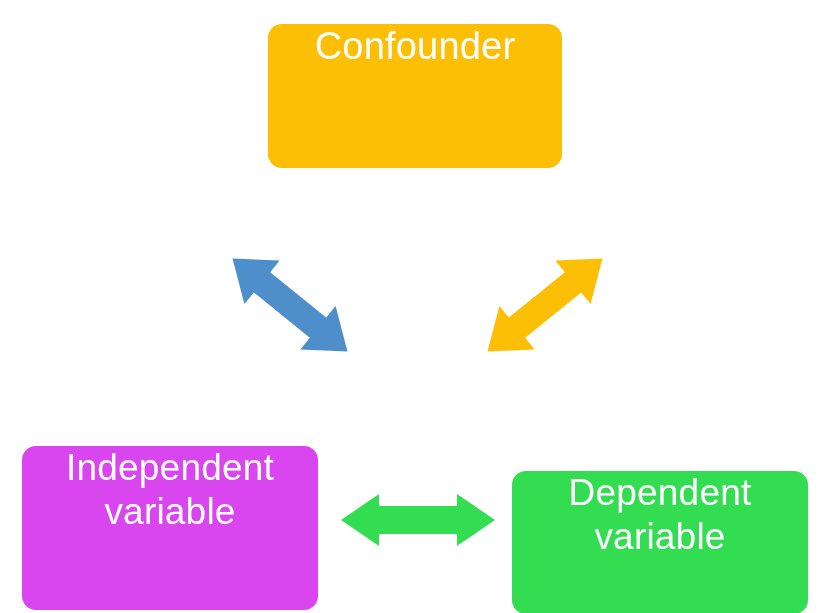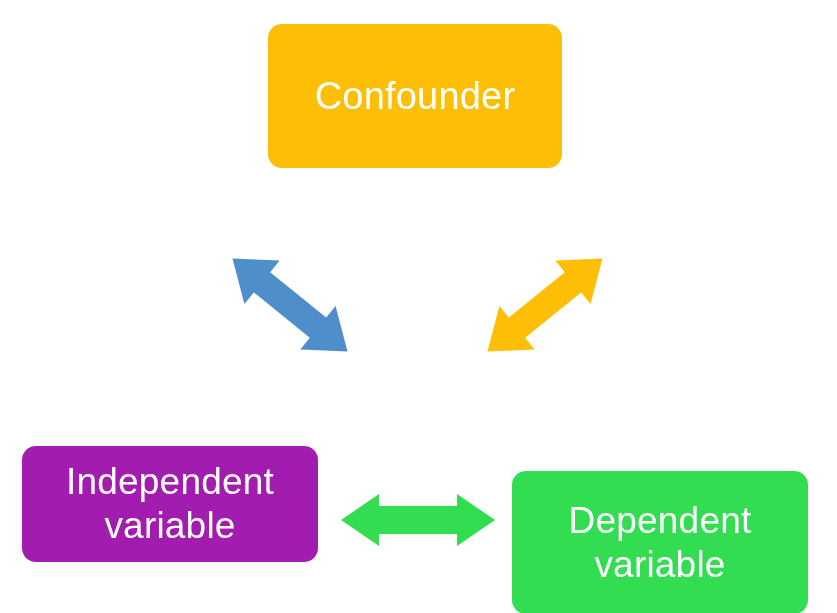--- a/index.html
+++ b/index.html
@@ -15,21 +15,20 @@
     width: 837px;
     height: 613px;
     background: #ffffff;
     overflow: hidden;
   }
   .node {
     position: absolute;
     box-sizing: border-box;
     border-radius: 14px;
     display: flex;
-    align-items: center;
     justify-content: center;
     text-align: center;
     color: #ffffff;
     line-height: 1.18;
     letter-spacing: 0.2px;
     user-select: none;
   }
   .node-label {
     display: block;
     width: 100%;
@@ -45,22 +44,22 @@
     height: 144px;
     background: #FCBF06;
     font-size: 38px;
   }
 
   
   #node-independent {
     left: 22px;
     top: 446px;
     width: 296px;
-    height: 116px;
-    background: #a21caf;
+    height: 164px;
+    background: #d946ef;
     font-size: 37px;
   }
 
   
   #node-dependent {
     left: 512px;
     top: 471px;
     width: 296px;
     height: 143px;
     background: #33DD52;

